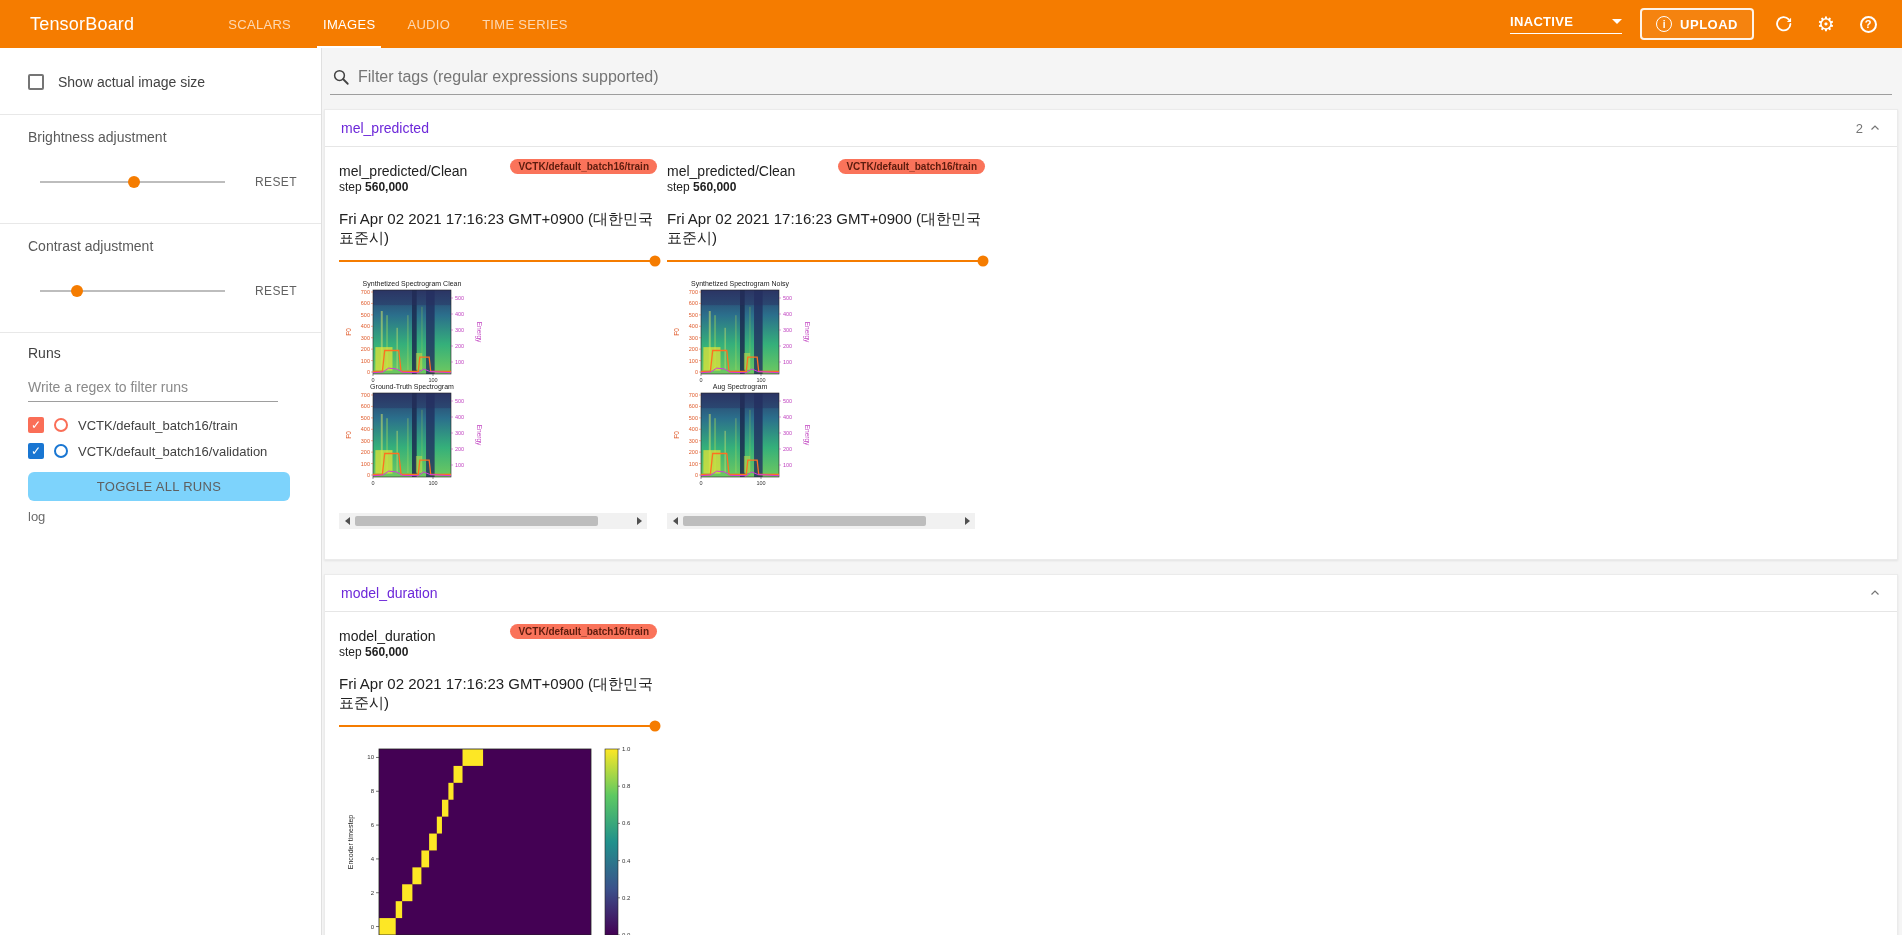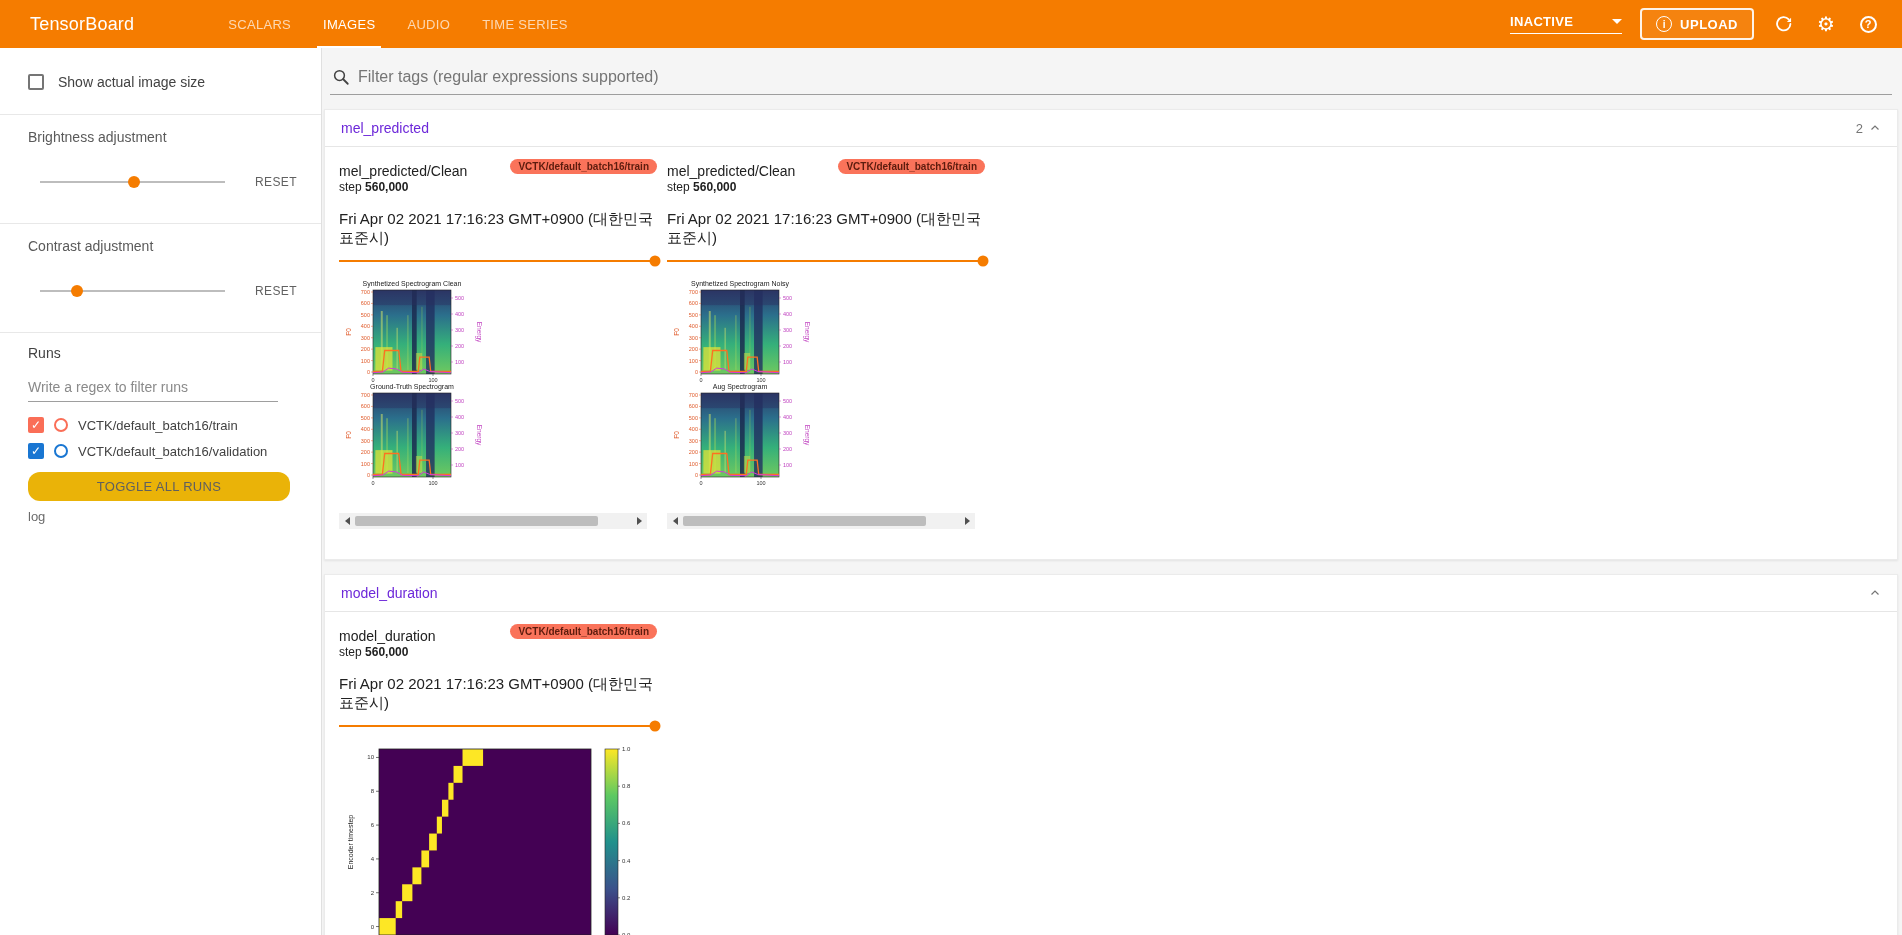--- a/index.html
+++ b/index.html
@@ -38,21 +38,21 @@
   .hslider { position:relative; width:185px; height:2px; background:#bdbdbd; margin-left:12px; }
   .hslider .thumb { position:absolute; top:50%; transform:translate(-50%,-50%); width:12px; height:12px; border-radius:50%; background:#f57c00; cursor:pointer; }
   .reset-btn { margin-left:auto; font-size:12px; letter-spacing:.4px; color:#616161; cursor:pointer; padding:6px 8px; font-weight:500; }
   .runs-title { font-size:14px; color:#424242; margin-bottom:14px; }
   .regex-input { width:250px; border:none; border-bottom:1px solid #9e9e9e; font-size:14px; padding:4px 0 6px 0; background:transparent; outline:none; color:#212121; font-family:"Liberation Sans", sans-serif; }
   .regex-input::placeholder { color:#8a8a8a; }
   .run-row { display:flex; align-items:center; gap:10px; padding:5px 0; cursor:pointer; }
   .run-cbox { width:16px; height:16px; border-radius:2px; display:flex; align-items:center; justify-content:center; color:#fff; font-size:12px; flex-shrink:0; }
   .run-radio { width:14px; height:14px; border-radius:50%; border:2px solid; background:#fff; flex-shrink:0; }
   .run-label { font-size:13px; color:#424242; white-space:nowrap; }
-  .toggle-btn { margin-top:8px; width:262px; background:#eab308; color:#5f5f5f; font-size:13px; letter-spacing:.3px; text-align:center; padding:7px 0; cursor:pointer; border-radius:12px; }
+  .toggle-btn { margin-top:8px; width:262px; background:#7dd3fc; color:#5f5f5f; font-size:13px; letter-spacing:.3px; text-align:center; padding:7px 0; cursor:pointer; border-radius:6px; }
   .log-note { font-size:13px; color:#6b6b6b; padding:8px 0 0 0px; margin-left:-12px; padding-left:12px; }
   .side-plain { padding:12px 16px 12px 28px; }
 
   
   .search-row { padding:14px 10px 0 8px; }
   .search-inner { display:flex; align-items:center; gap:8px; border-bottom:1px solid #9e9e9e; padding:6px 2px 8px 2px; }
   .search-input { flex:1; border:none; background:transparent; outline:none; font-size:16px; color:#212121; font-family:"Liberation Sans", sans-serif; }
   .search-input::placeholder { color:#757575; }
 
   .section-card { margin:14px 4px 8px 2px; background:#fff; border:1px solid #ebebeb; box-shadow:0 1px 2px rgba(0,0,0,.08); }

